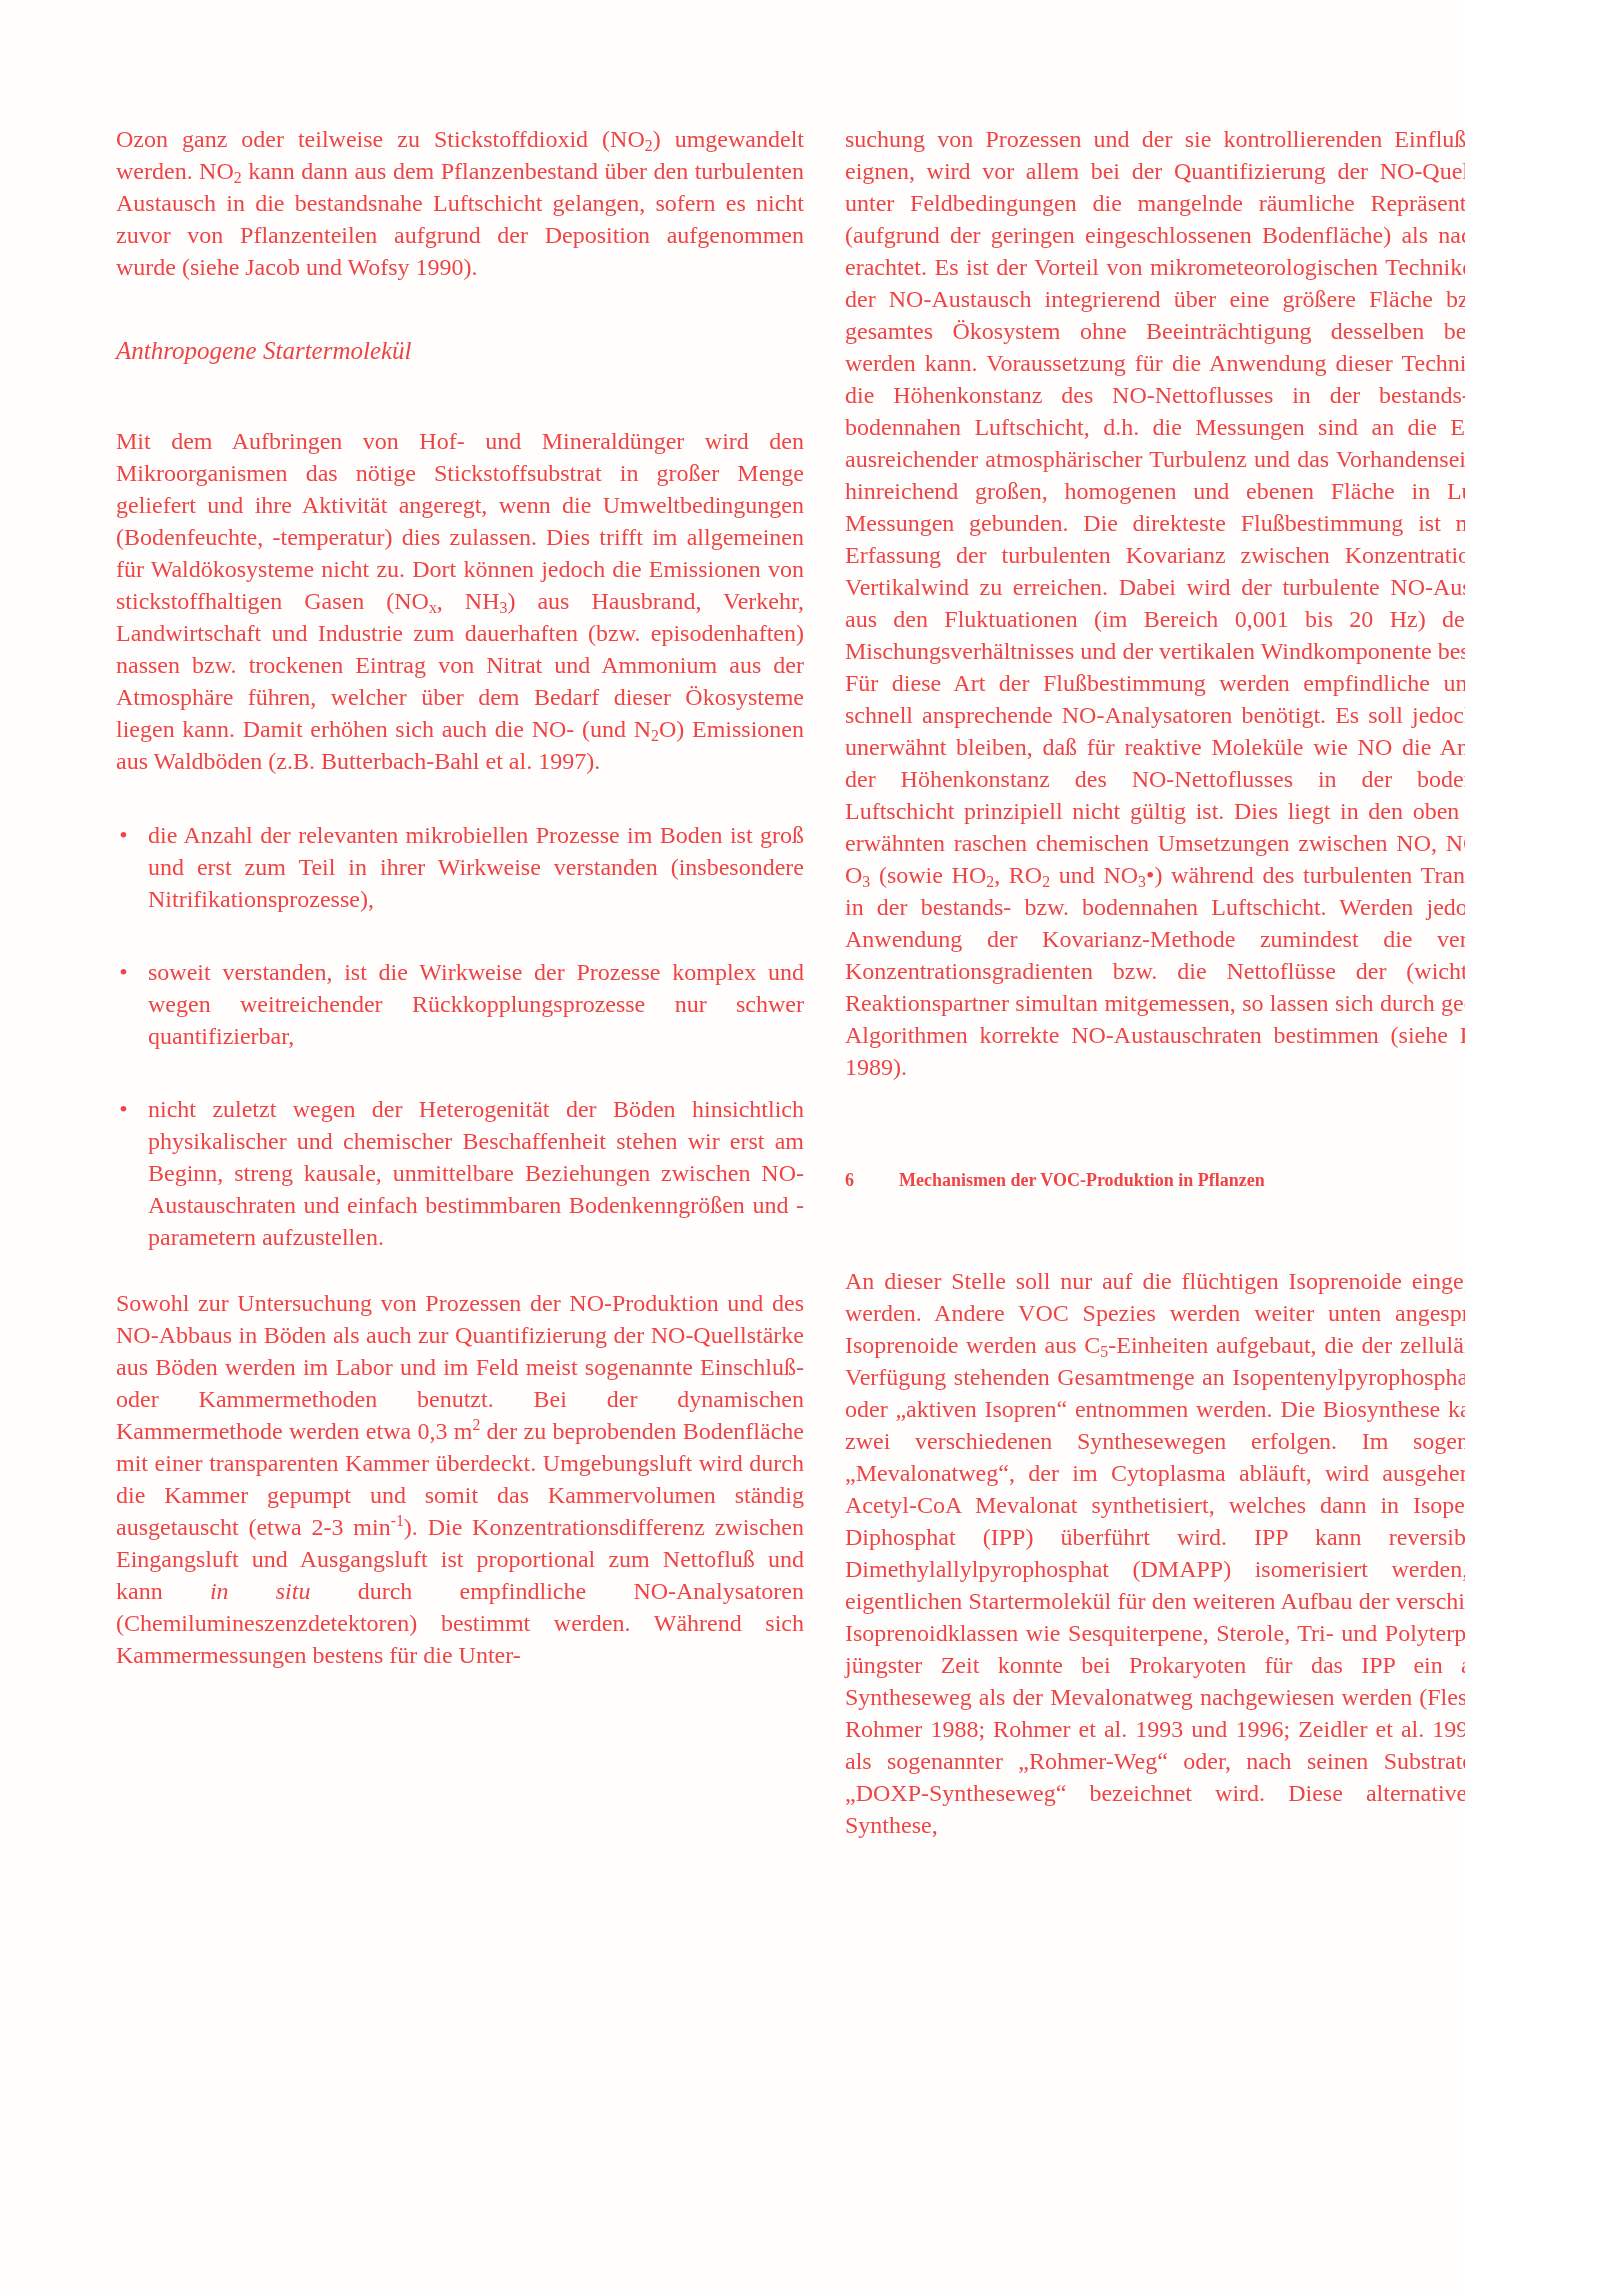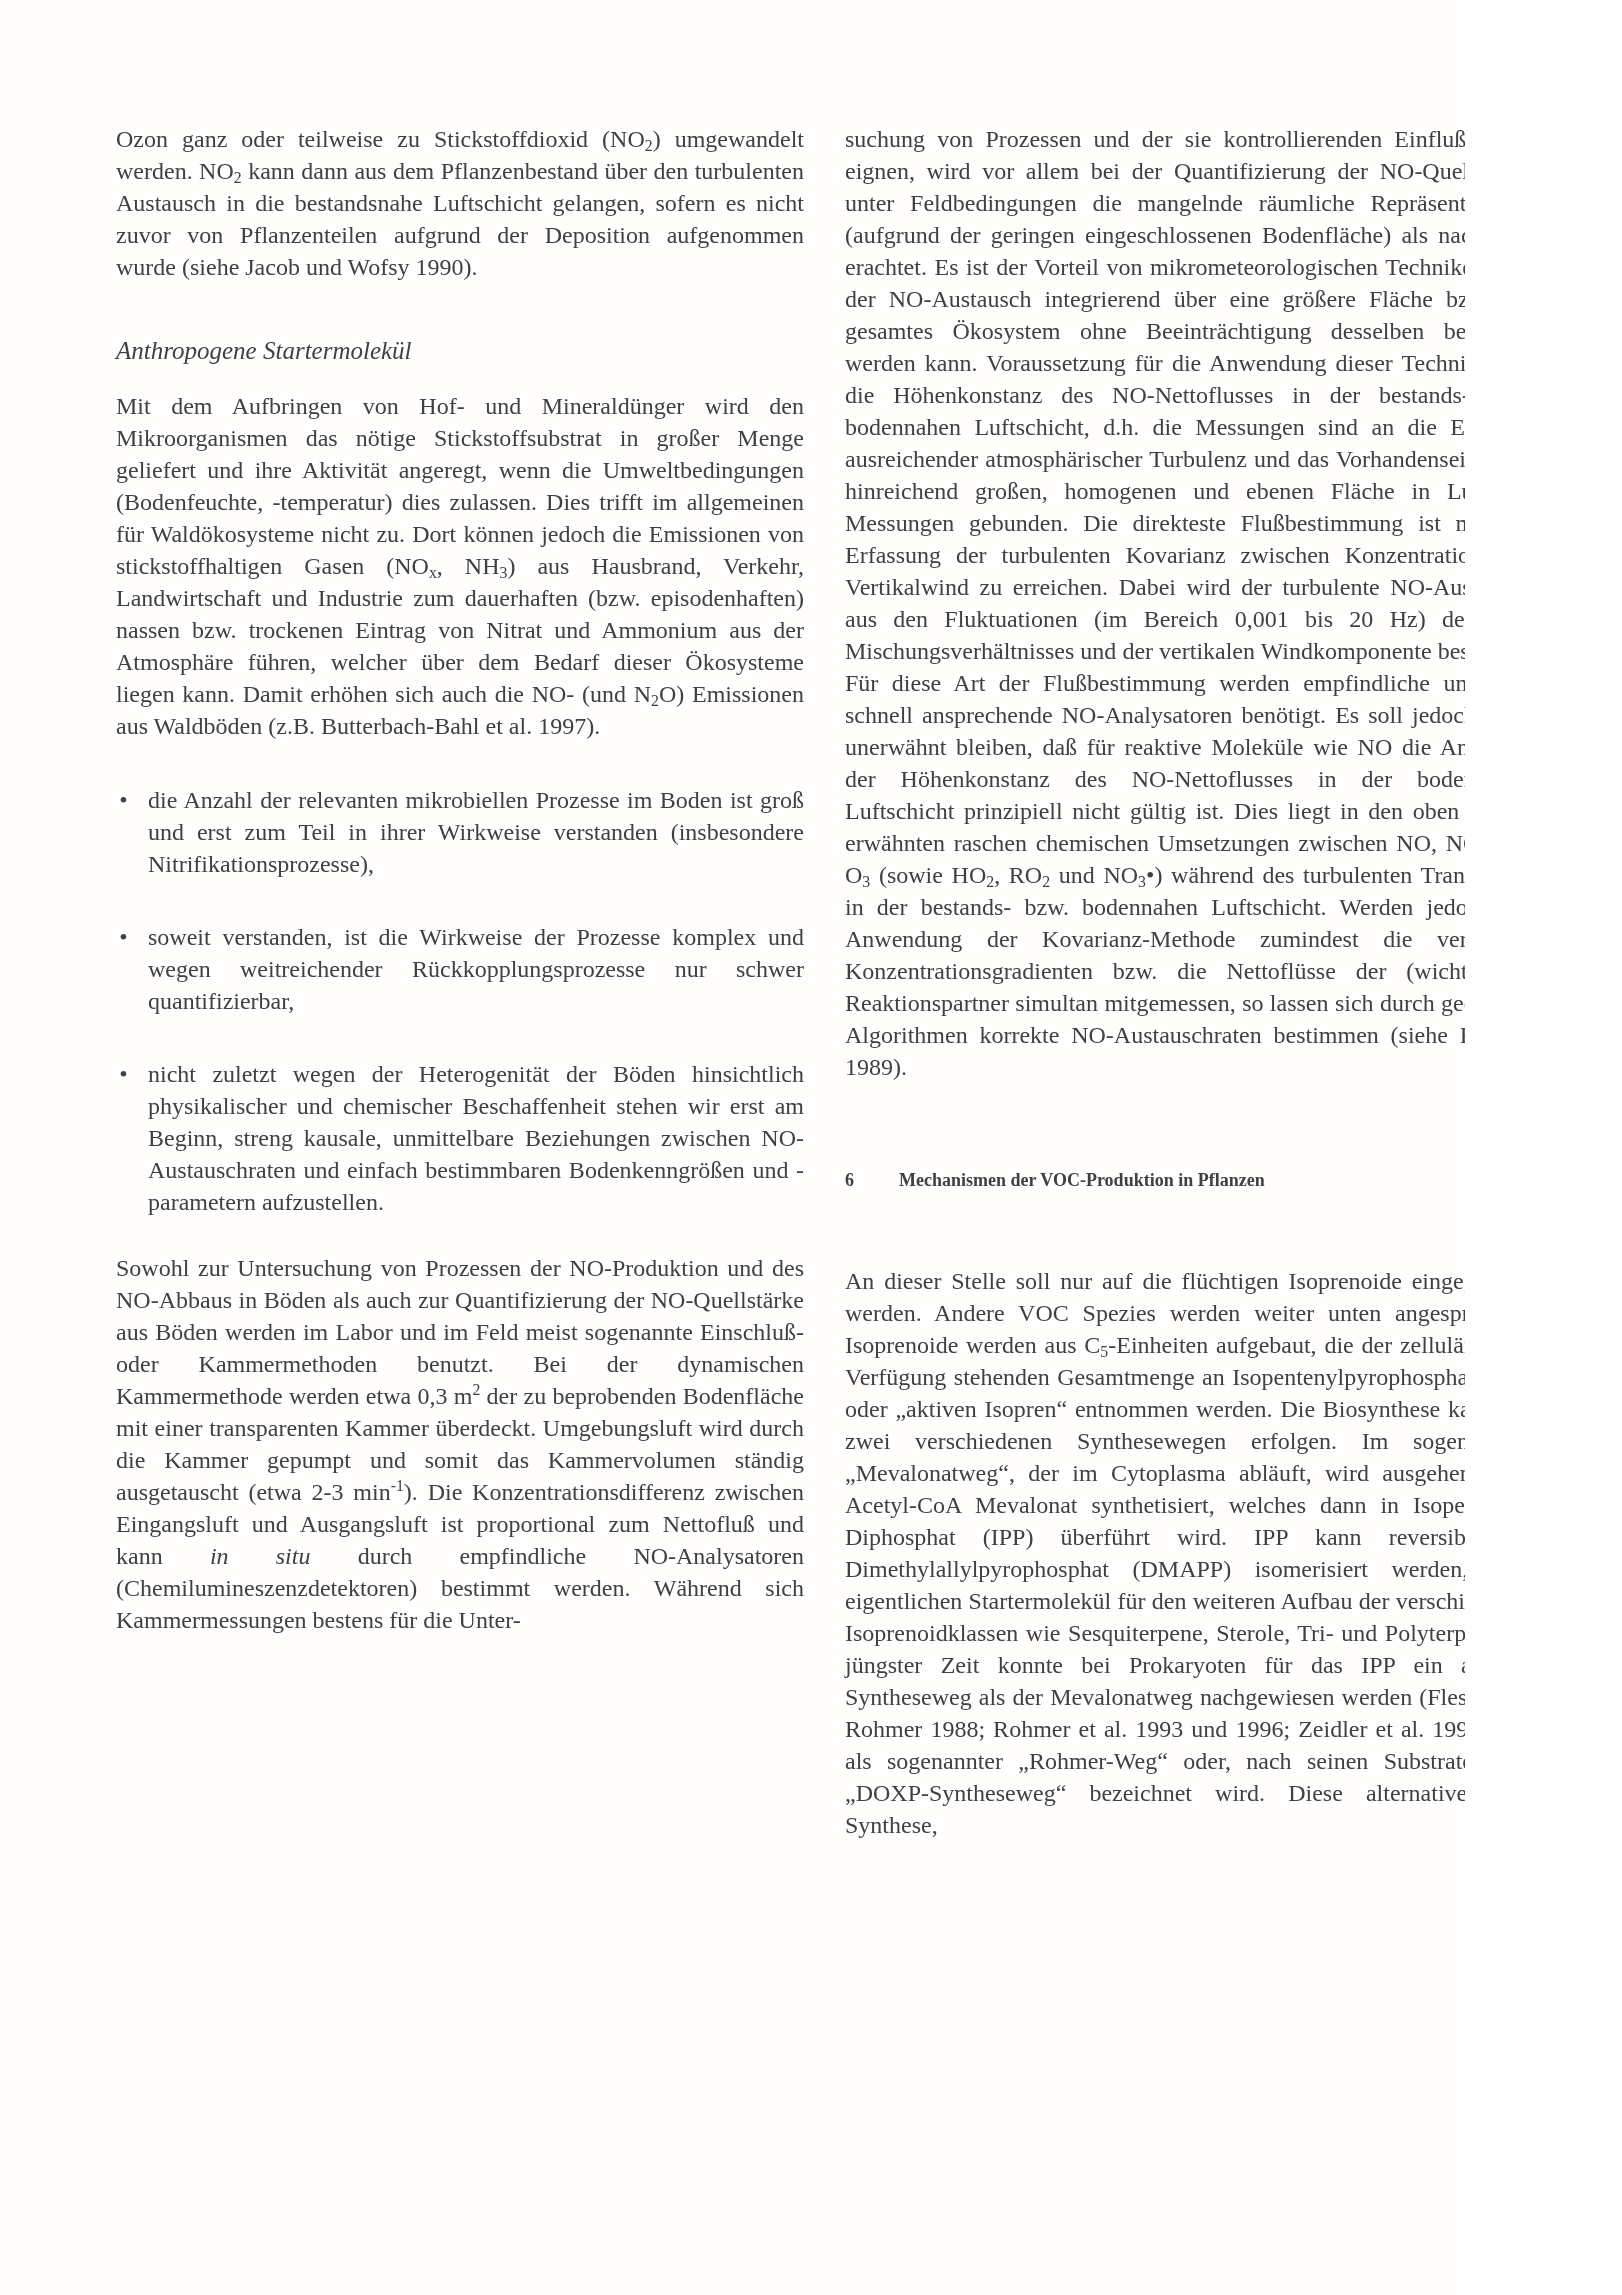--- a/index.html
+++ b/index.html
@@ -2,21 +2,21 @@
 <html style="font-size:13px"><head>
 <meta charset="utf-8">
 <style>
   html,body{margin:0;padding:0;background:#ffffff;}
   .page{
     position:relative;
     width:1465px;
     height:2295px;
     background:#fffefd;
     font-family:"Liberation Serif", serif;
-    color:#404040;
+    color:#ef4444;
     overflow:hidden;
   }
   .cols{
     position:absolute;
     left:116px;
     top:123px;
     width:1418px;
     display:flex;
     gap:41px;
   }
@@ -28,21 +28,21 @@
     text-align:justify;
   }
   .col > :first-child{margin-top:0;}
   .iheading{
     margin:52px 0 0 0;
     font-size:25px;
     line-height:32px;
     font-style:italic;
     font-weight:400;
   }
-  .iheading + .para{margin-top:23px;}
+  .iheading + .para{margin-top:58px;}
   .heading{
     margin:80px 0 0 0;
     font-size:18px;
     line-height:34px;
     font-weight:700;
   }
   .heading + .para{margin-top:68px;}
   .hnum{display:inline-block;width:54px;}
   .bullets{
     list-style:none;

